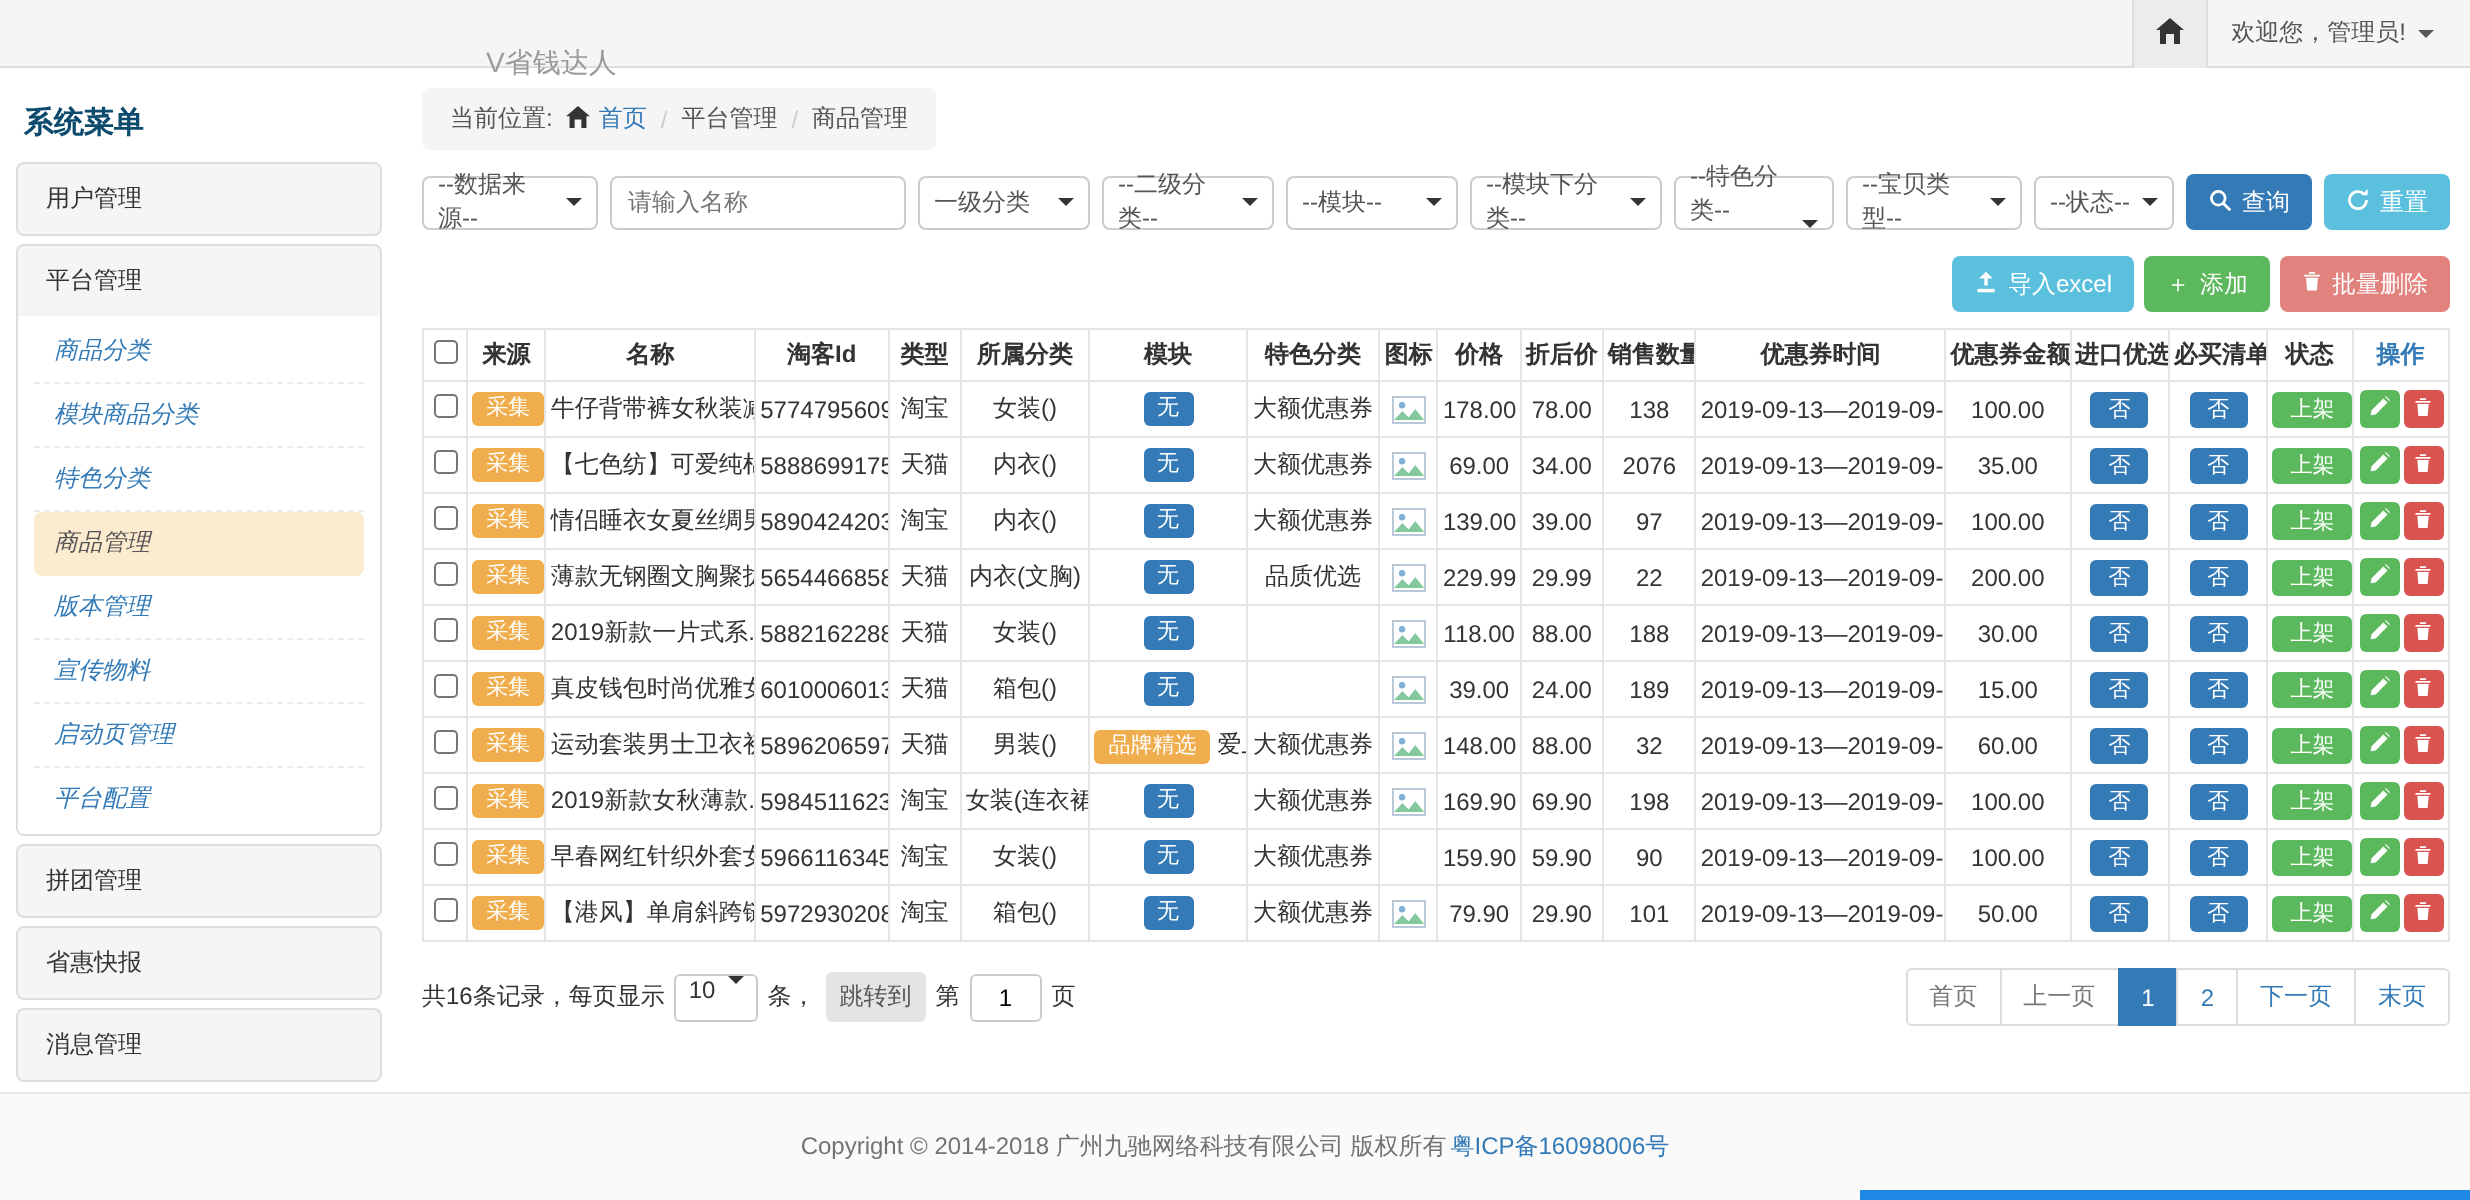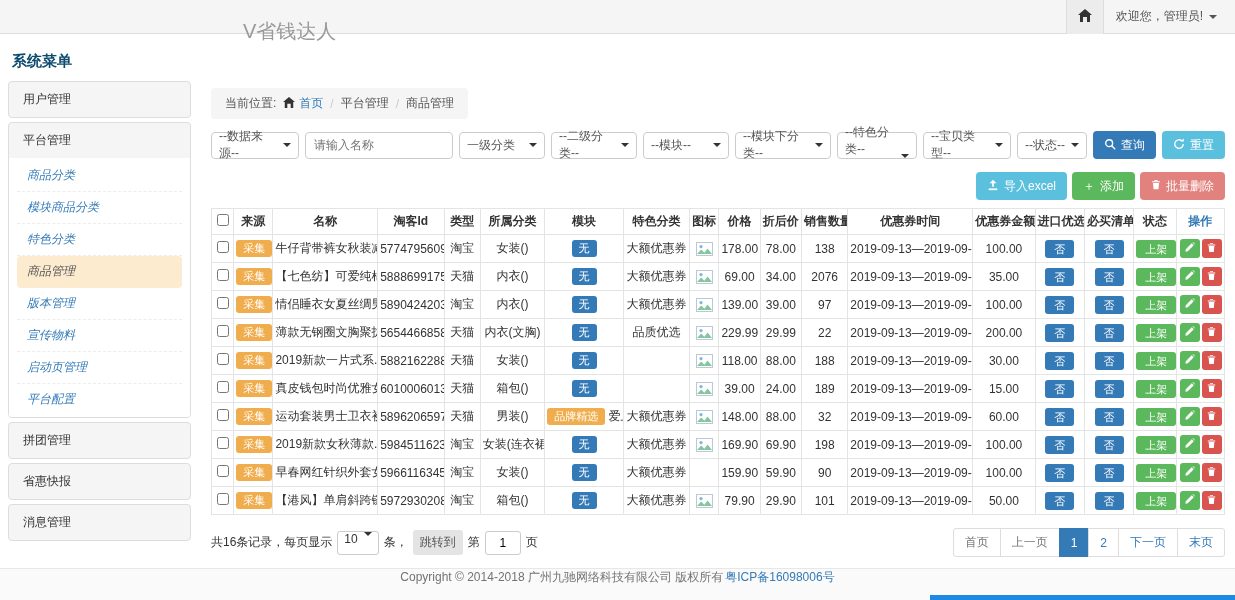--- a/index.html
+++ b/index.html
@@ -4,21 +4,21 @@
 <style>
   * { box-sizing: border-box; margin: 0; padding: 0; }
   html,body { width:1235px; height:600px; overflow:hidden; }
   body {
     font-family: "Liberation Sans", "DejaVu Sans", sans-serif;
     font-size: 12px; color:#333; background:#fff; position:relative;
   }
   
   .top-header { height:34px; background:#f5f5f5; border-bottom:1px solid #ddd;
     display:flex; align-items:center; }
-  .brand { margin-left:243px; color:#9a9a9a; font-size:20px;margin-top:30px; }
+  .brand { margin-left:243px; color:#9a9a9a; font-size:14px;margin-top:30px; }
   .spacer { flex:1; }
   .home-btn { width:38px; height:34px; background:#ececec; border-left:1px solid #ddd;
     border-right:1px solid #ddd; display:flex; align-items:center; justify-content:center;
     color:#333; cursor:pointer; }
   .user-menu { margin:0 18px 0 12px; color:#555; display:flex; align-items:center; gap:6px; cursor:pointer; }
   .caret { width:0; height:0; border-left:4px solid transparent; border-right:4px solid transparent;
     border-top:4px solid #555; display:inline-block; }
   
   .layout { display:flex; align-items:flex-start; padding-top:10px; }
   
@@ -27,21 +27,21 @@
   .panel { border:1px solid #ddd; border-radius:4px; margin-bottom:4px; background:#f5f5f5; overflow:hidden; }
   .panel-header { padding:9px 14px; color:#333; cursor:pointer; }
   .submenu { background:#fff; padding:2px 8px;font-style:italic; }
   .submenu-item { padding:7px 10px; color:#337ab7; border-bottom:1px dashed #ececec;
     font-size:12px; cursor:pointer; }
   .submenu-item:last-child { border-bottom:none; }
   .submenu-item.active { background:#fdebd0; border-radius:4px; color:#555; border-bottom-color:transparent; }
   
   .content { flex:1; margin:0 10px 0 20px; }
   .breadcrumb { display:inline-flex; align-items:center; gap:7px; background:#f5f5f5;
-    border-radius:4px; padding:7px 14px; color:#555;margin-top:44px; }
+    border-radius:4px; padding:7px 14px; color:#555; }
   .breadcrumb .sep { color:#ccc; }
   .crumb-home { color:#337ab7; cursor:pointer; display:inline-flex; align-items:center; gap:4px; }
   
   .filters { margin-top:12px; display:flex; align-items:center; gap:6px; }
   .sel { border:1px solid #ccc; border-radius:4px; height:27px; padding:0 7px; background:#fff;
     display:flex; align-items:center; justify-content:space-between; color:#555; cursor:pointer; flex:none; }
   .sel .caret { border-top-color:#333; margin-left:6px; }
   .txt-input { height:27px; border:1px solid #ccc; border-radius:4px; padding:0 8px; width:148px;
     font-size:12px; color:#555; font-family:inherit; }
   .btn { border:none; border-radius:4px; height:28px; padding:0 11px; color:#fff; font-size:12px;
@@ -81,22 +81,22 @@
   .page-input { width:36px; height:24px; border:1px solid #ccc; border-radius:3px; text-align:center;
     font-size:12px; font-family:inherit; }
   .pager { display:flex; }
   .page-btn { border:1px solid #ddd; background:#fff; padding:5px 11px; color:#337ab7;
     margin-left:-1px; cursor:pointer; font-size:12px; font-family:inherit; }
   .page-btn.disabled { color:#777; }
   .page-btn.active { background:#337ab7; border-color:#337ab7; color:#fff; }
   .page-btn:first-child { border-radius:3px 0 0 3px; }
   .page-btn:last-child { border-radius:0 3px 3px 0; }
   
-  .footer { position:absolute; left:0; right:0; bottom:0; height:32px; background:#fafafa;
-    border-top:1px solid #e7e7e7; display:flex; justify-content:center;
+  .footer { position:absolute; left:0; right:0; bottom:0; height:54px; background:#fafafa;
+    border-top:1px solid #e7e7e7; display:flex; align-items:center; justify-content:center;
     color:#737373; font-size:12px; gap:2px; }
   .footer a { color:#337ab7; text-decoration:none; cursor:pointer; }
   .blue-strip { position:absolute; right:0; bottom:0; width:305px; height:5px; background:#1e88e5; }
   .icon-img { display:inline-block; vertical-align:middle; }
 </style>
 </head>
 <body>
 
 <div class="top-header">
   <div class="brand">V省钱达人</div>

